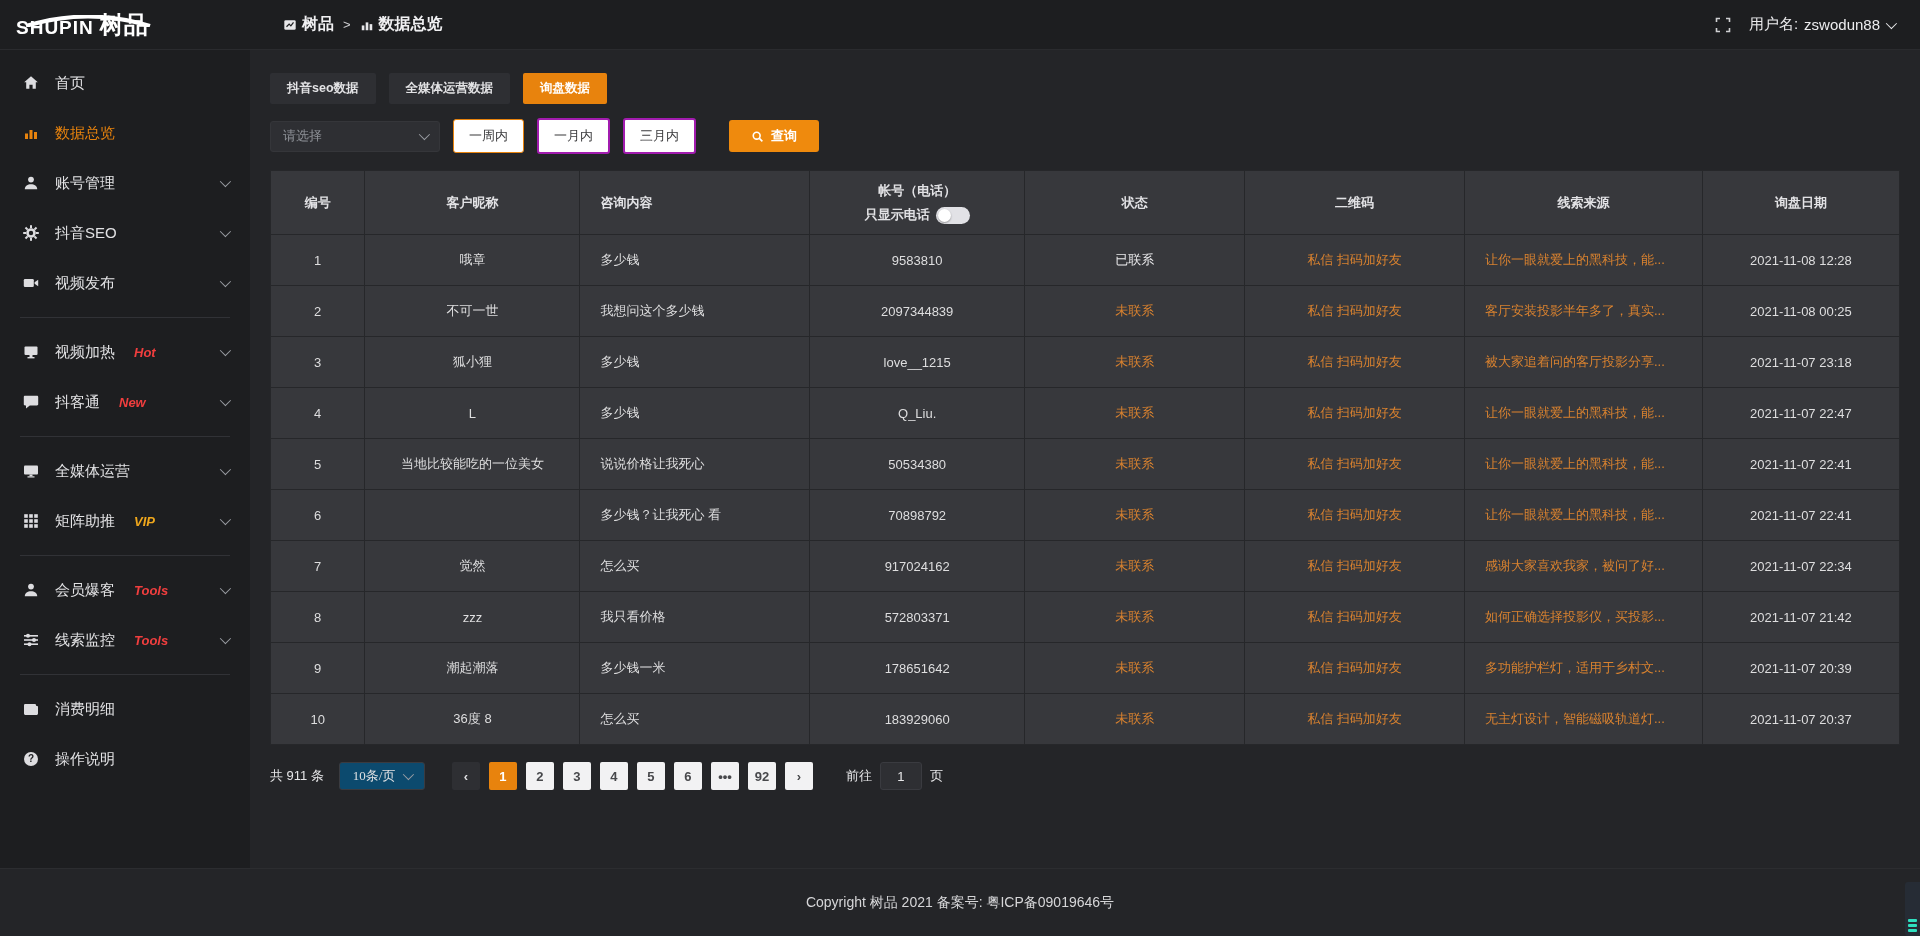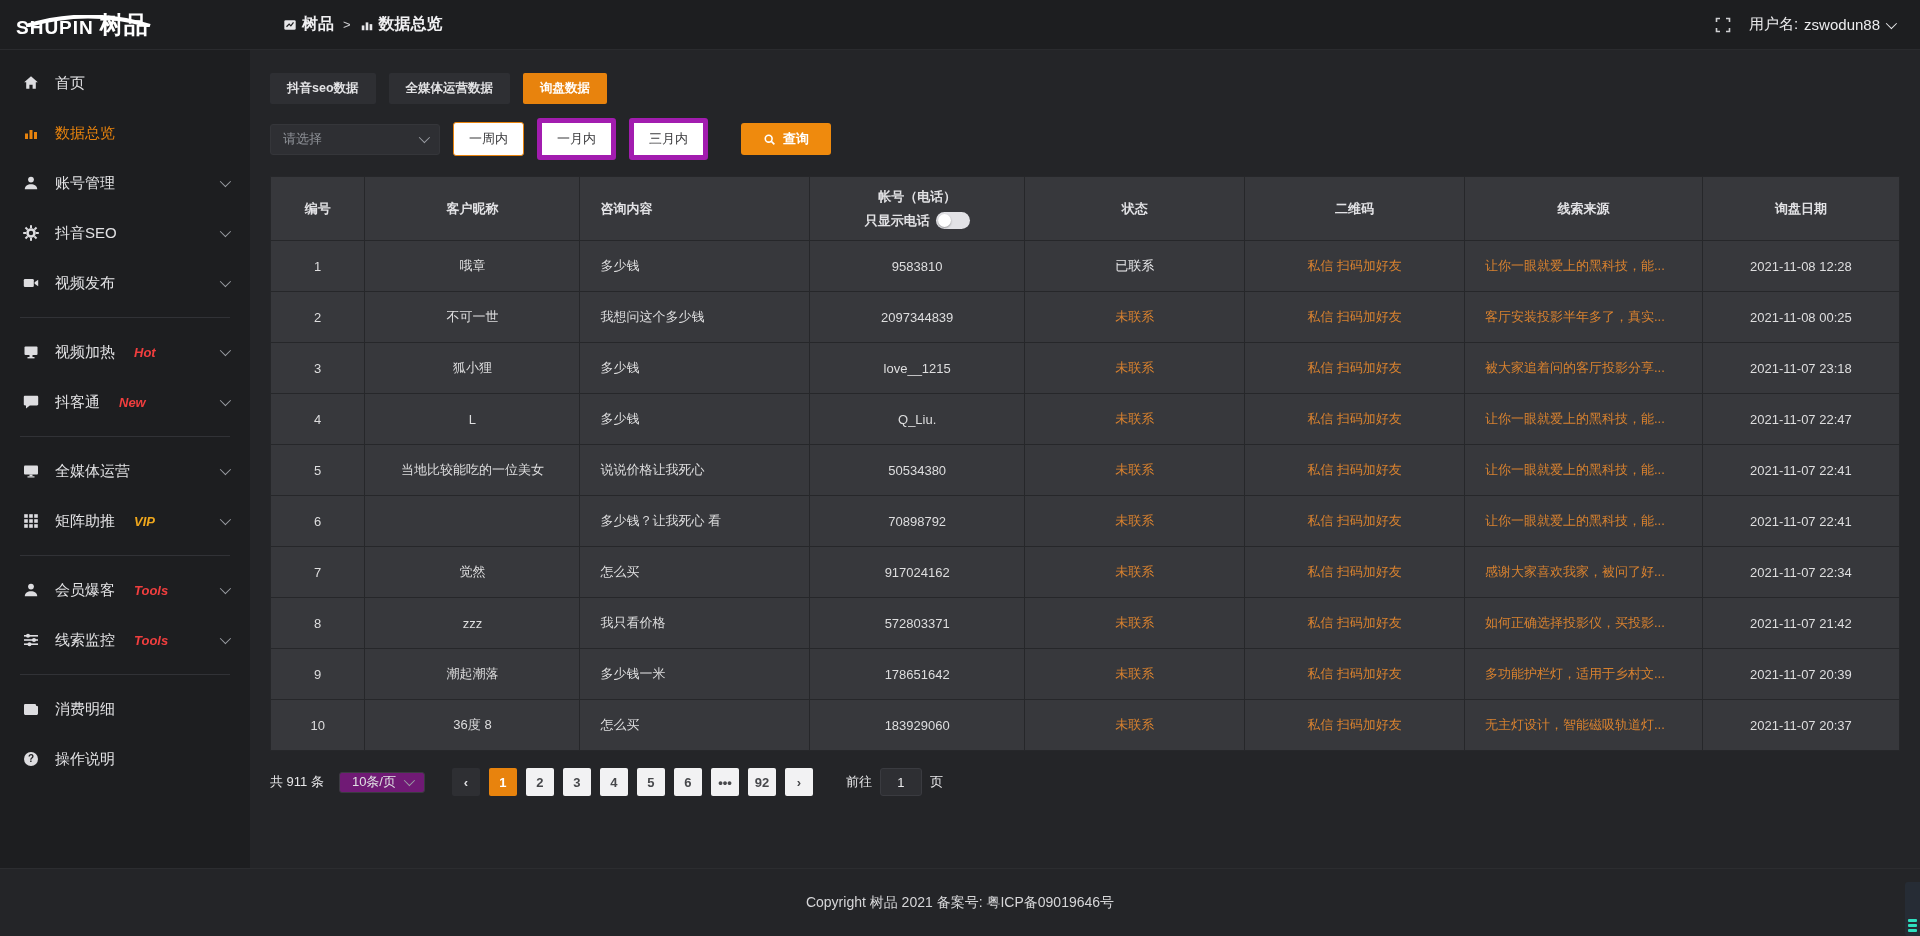--- a/index.html
+++ b/index.html
@@ -46,47 +46,47 @@
   .content { flex:1 1 auto; display:flex; flex-direction:column; padding:0 20px; min-width:0; }
   .tabs { margin-top:23px; display:flex; gap:13px; }
   .tab { background:#2e2f33; color:#e3e3e5; font-size:12.5px; font-weight:700;
     padding:7px 17px; border:none; border-radius:2px; cursor:pointer; }
   .tab.active { background:#e8830d; color:#fff; }
   .filters { margin-top:14px; display:flex; align-items:center; gap:13px; }
   .select { width:170px; height:31px; background:#2e2f33; border:1px solid #35363a; border-radius:3px;
     display:flex; align-items:center; padding:0 12px; font-size:13px; color:#8f9298; cursor:pointer; }
   .select .chev { margin-left:auto; }
   .range-btn { background:#fff; color:#3a3a3c; font-size:13px; padding:7px 15px;
-    border:5px solid #a21caf; border-radius:3px; cursor:pointer; font-weight:400; }
+    border:2px solid #a21caf; border-radius:3px; cursor:pointer; font-weight:400; }
   .range-btn.selected { border:1px solid #e8830d; }
   .search-btn { background:#ef8a0d; color:#fff; font-size:13px; font-weight:700; border:none; border-radius:3px;
     padding:7px 22px; margin-left:20px; display:flex; align-items:center; gap:7px; cursor:pointer; }
 
   
   .table-wrap { margin-top:16px; }
   table { width:100%; border-collapse:collapse; table-layout:fixed; background:#37383c; }
   th, td { border:1px solid #26272a; font-weight:400; }
   thead th { height:64px; font-size:13px; color:#e2e2e5; font-weight:600; background:#37383c; }
   tbody td { height:51px; font-size:13px; color:#dededf; white-space:nowrap; overflow:hidden; }
   .c-center { text-align:center; }
   .c-left { text-align:left; padding-left:20px; }
   .orange { color:#d9822f; }
   .link { cursor:pointer; }
   .st-pending { color:#d9822f; }
   .st-done { color:#e8e8ea; }
-  .acct-head-line2 { margin-top:6px; display:flex; align-items:flex-start; justify-content:center; gap:6px; }
+  .acct-head-line2 { margin-top:6px; display:flex; align-items:flex-end; justify-content:center; gap:6px; }
   .toggle { width:34px; height:17px; border-radius:9px; background:#e2e2e6; position:relative; cursor:pointer; display:inline-block; }
   .toggle::after { content:""; position:absolute; left:2px; top:2px; width:13px; height:13px; border-radius:50%;
     background:#fff; box-shadow:0 1px 2px rgba(0,0,0,.35); }
 
   
   .pagination { margin-top:17px; display:flex; align-items:center; gap:9px; font-size:13px; }
   .pg-total { color:#e6e6e8; margin-right:6px; }
-  .pg-size { width:86px; height:21px; background:#701a75; border:1px solid #3a3b40; border-radius:3px;
-    display:flex; align-items:center; justify-content:center; gap:8px; color:#dfe0e2; cursor:pointer; }
+  .pg-size { width:86px; height:28px; background:#0c4a6e; border:1px solid #3a3b40; border-radius:3px;
+    display:flex; align-items:center; justify-content:center; gap:8px; color:#dfe0e2; cursor:pointer;font-family:Liberation Serif, serif; }
   .pg-btn { min-width:28px; height:28px; border:none; border-radius:2px; background:#f2f2f3; color:#47484b;
     font-size:13px; font-weight:700; cursor:pointer; padding:0 6px; }
   .pg-btn.dark { background:#2e2f33; color:#dfe0e2; margin-left:18px; }
   .pg-btn.active { background:#e8830d; color:#fff; }
   .pg-goto { display:flex; align-items:center; gap:8px; margin-left:24px; color:#e6e6e8; }
   .pg-input { width:42px; height:28px; background:#2e2f33; border:1px solid #3a3b40; border-radius:3px;
     color:#e9e9eb; text-align:center; font-size:13px; font-family:inherit; }
 
   
   .footer { flex:0 0 68px; border-top:1px solid #2c2d30; display:flex; align-items:center; justify-content:center;

